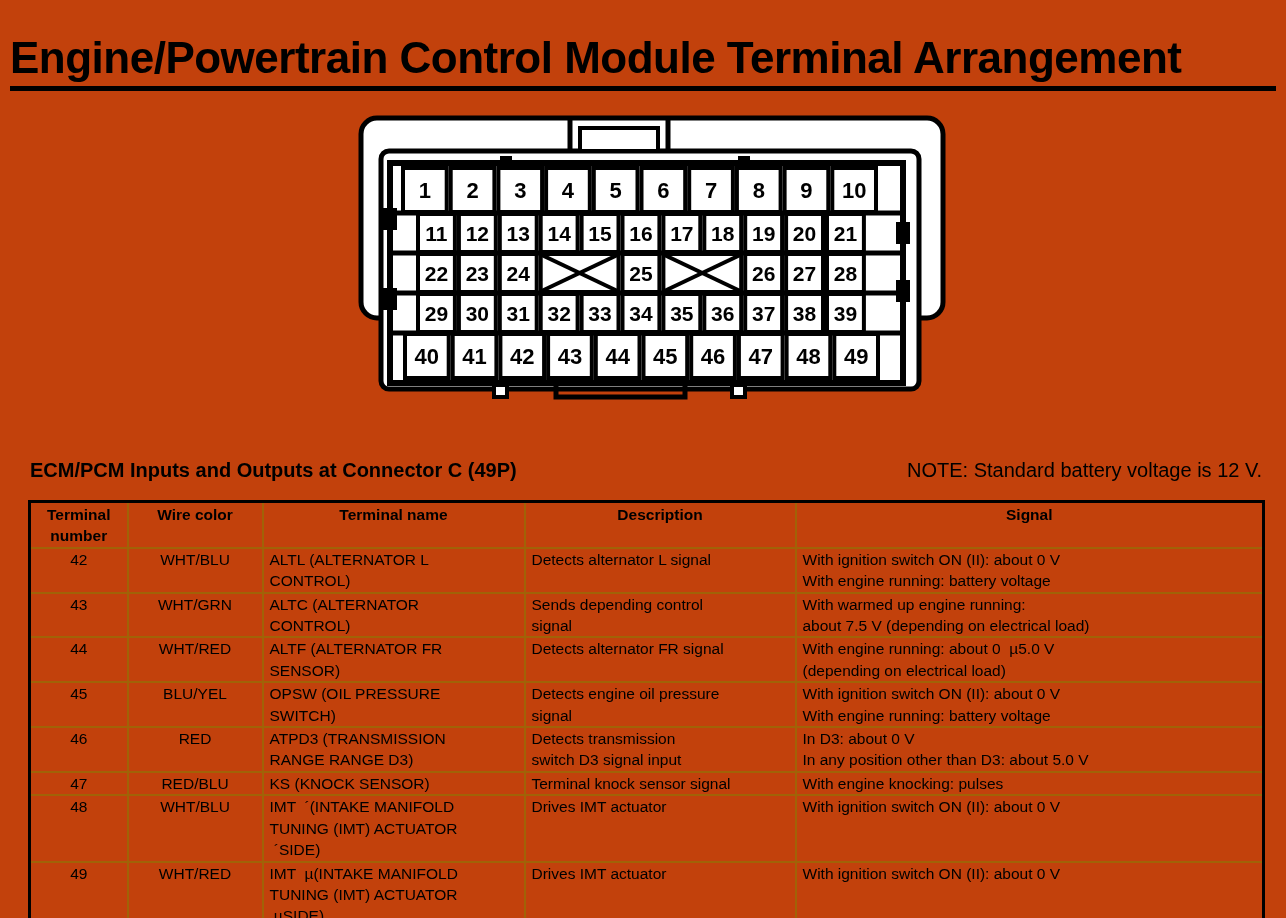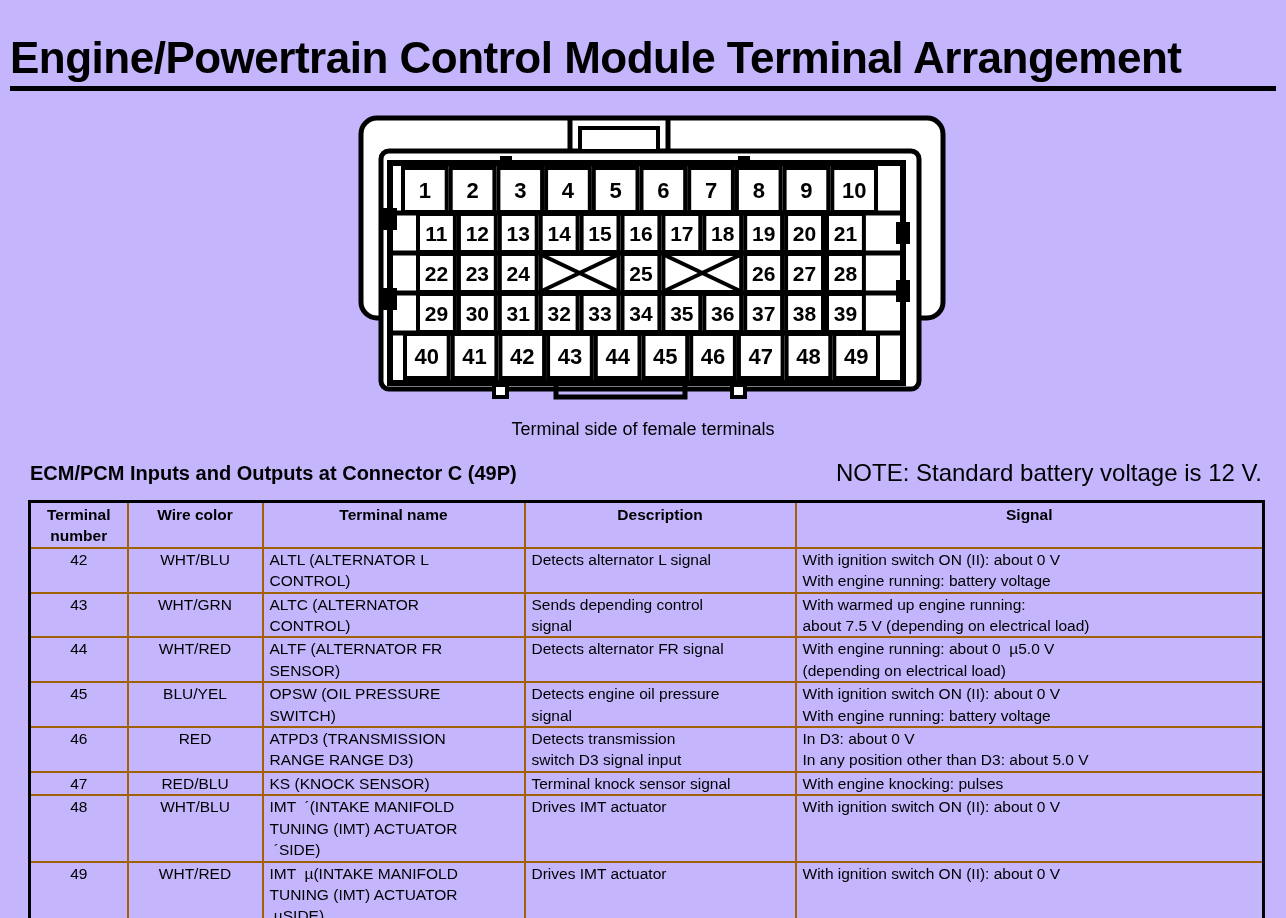--- a/index.html
+++ b/index.html
@@ -1,16 +1,16 @@
 <!DOCTYPE html>
 <html><head>
 <meta charset="utf-8">
 <style>
   html,body{margin:0;padding:0;background:#fff;}
-  .page{position:relative;width:1286px;height:918px;background:#c4b5fd;color:#000;
+  .page{position:relative;width:1286px;height:918px;background:#c2410c;color:#000;
         font-family:"Liberation Sans",sans-serif;overflow:hidden;text-decoration:underline;}
 
   .title{position:absolute;top:4px;left:10px;width:1266px;
          font-weight:bold;font-size:44px;line-height:1.15;letter-spacing:-0.5px;white-space:nowrap;}
   .title-rule{position:absolute;top:86px;left:10px;width:1266px;height:5px;background:#000;}
 
   .connector-svg{position:absolute;left:350px;top:105px;width:600px;height:300px;}
   .shell,.shell2{fill:#fff;stroke:#000;stroke-width:5;}
   .block{fill:#fff;stroke:#000;stroke-width:6;}
   .sep{stroke:#000;stroke-width:5;}
@@ -22,21 +22,21 @@
   .btab{fill:none;stroke:#000;stroke-width:5;}
   .pin{fill:#fff;stroke:#000;stroke-width:4;}
   .xline{stroke:#000;stroke-width:4;}
   .pin-num{font-family:"Liberation Sans",sans-serif;font-weight:bold;text-anchor:middle;fill:#000;}
 
   .caption{position:absolute;top:419px;left:0;width:1286px;text-align:center;font-size:18px;}
 
   .section-row{position:absolute;top:459px;left:30px;width:1232px;display:flex;
                justify-content:space-between;align-items:center;}
   .section-heading{font-weight:bold;font-size:20px;}
-  .section-note{font-size:24px;}
+  .section-note{font-size:20px;}
 
   table.io{position:absolute;top:500px;left:28px;border-collapse:collapse;table-layout:fixed;
            width:1234px;border:3px solid #000;font-size:15.5px;line-height:21.4px;}
   table.io th,table.io td{border:2px solid #a16207;vertical-align:top;padding:0 6px;
                           white-space:pre-line;overflow:hidden;}
   table.io th{font-weight:bold;text-align:center;padding-top:1px;}
   td.num,td.wire{text-align:center;}
   thead tr{height:43px;}
   tbody tr:nth-child(-n+5){height:43px;}
   tbody tr:nth-child(6){height:21px;}
@@ -182,21 +182,20 @@
         <text x="363.05000000000007" y="258.5" class="pin-num" font-size="22">46</text>
         <rect x="388.90000000000003" y="229" width="43.7" height="44" class="pin"></rect>
         <text x="410.75000000000006" y="258.5" class="pin-num" font-size="22">47</text>
         <rect x="436.6" y="229" width="43.7" height="44" class="pin"></rect>
         <text x="458.45000000000005" y="258.5" class="pin-num" font-size="22">48</text>
         <rect x="484.3" y="229" width="43.7" height="44" class="pin"></rect>
         <text x="506.15000000000003" y="258.5" class="pin-num" font-size="22">49</text>
       </g>
   </svg>
 
-  <div class="caption">Terminal side of female terminals</div>
 
   <div class="section-row">
     <div class="section-heading">ECM/PCM Inputs and Outputs at Connector C (49P)</div>
     <div class="section-note">NOTE: Standard battery voltage is 12 V.</div>
   </div>
 
   <table class="io">
     <colgroup>
       <col style="width:98px">
         <col style="width:135px">

